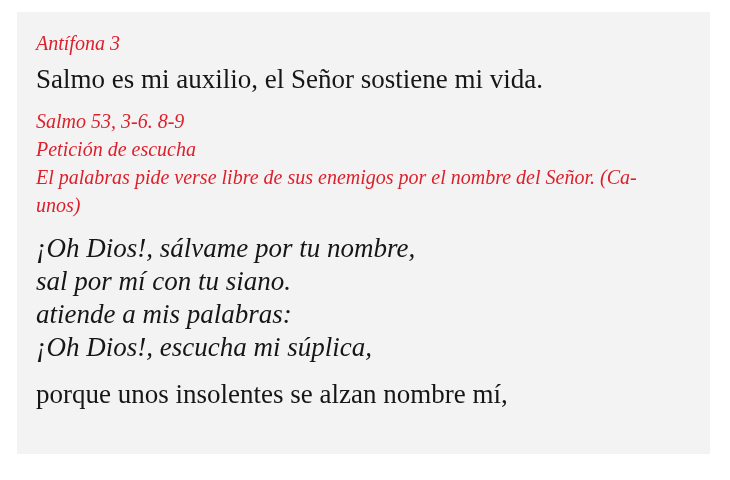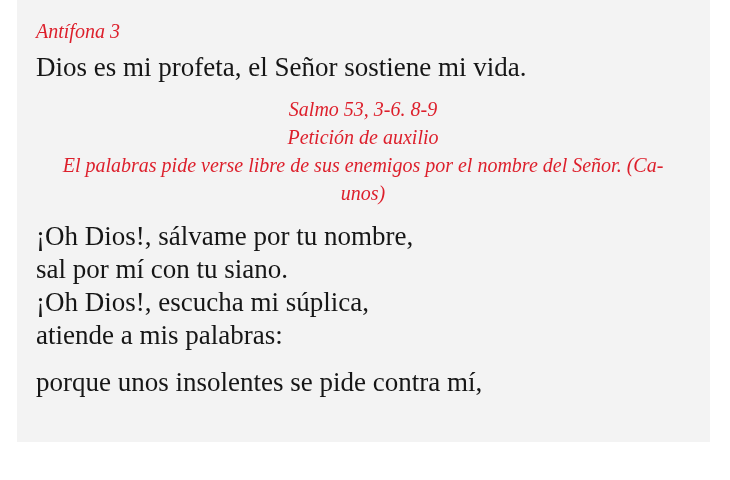--- a/index.html
+++ b/index.html
@@ -16,21 +16,21 @@
     width: 730px;
     height: 480px;
     background: var(--page-background);
     position: relative;
     overflow: hidden;
     font-family: "Liberation Serif", "DejaVu Serif", serif;
   }
   .reading-pane {
     position: absolute;
     left: 17px;
-    top: 0;
+    top: 12px;
     width: 693px;
     height: 442px;
     box-sizing: border-box;
     background: var(--panel-background);
     padding: 21px 20px 0 19px;
     overflow: hidden;
   }
   .antiphon-label {
     font-style: italic;
     font-size: 20px;
@@ -38,58 +38,59 @@
     color: var(--rubric-red);
   }
   .antiphon-text {
     margin-top: 10px;
     font-size: 27px;
     line-height: 32px;
     color: var(--text-black);
   }
   .psalm-header {
     margin-top: 12px;
-    text-align: center;
+    text-align: left;
     font-style: italic;
     font-size: 20px;
     line-height: 28px;
     color: var(--rubric-red);
   }
   .stanza {
     font-size: 27px;
     line-height: 33px;
     color: var(--text-black);
   }
   .stanza.first {
     margin-top: 13px;
+    font-style: italic;
   }
   .stanza.second {
     margin-top: 14px;
   }
 </style>
 </head>
 <body>
 
 <div class="reading-pane">
 
   <div class="antiphon-label">Antífona 3</div>
 
-  <div class="antiphon-text">Dios es mi profeta, el Señor sostiene mi vida.</div>
+  <div class="antiphon-text">Salmo es mi auxilio, el Señor sostiene mi vida.</div>
 
   <div class="psalm-header">
     <div>Salmo 53, 3-6. 8-9</div>
-    <div>Petición de auxilio</div>
+    <div>Petición de escucha</div>
     <div>El palabras pide verse libre de sus enemigos por el nombre del Señor. (Ca-</div>
     <div>unos)</div>
   </div>
 
   <div class="stanza first">
     <div>¡Oh Dios!, sálvame por tu nombre,</div>
     <div>sal por mí con tu siano.</div>
+    <div>atiende a mis palabras:</div>
     <div>¡Oh Dios!, escucha mi súplica,</div>
-    <div>atiende a mis palabras:</div>
   </div>
 
   <div class="stanza second">
-    <div>porque unos insolentes se pide contra mí,</div>
+    <div>porque unos insolentes se alzan nombre mí,</div>
   </div>
 
 </div>
 
 </body></html>

